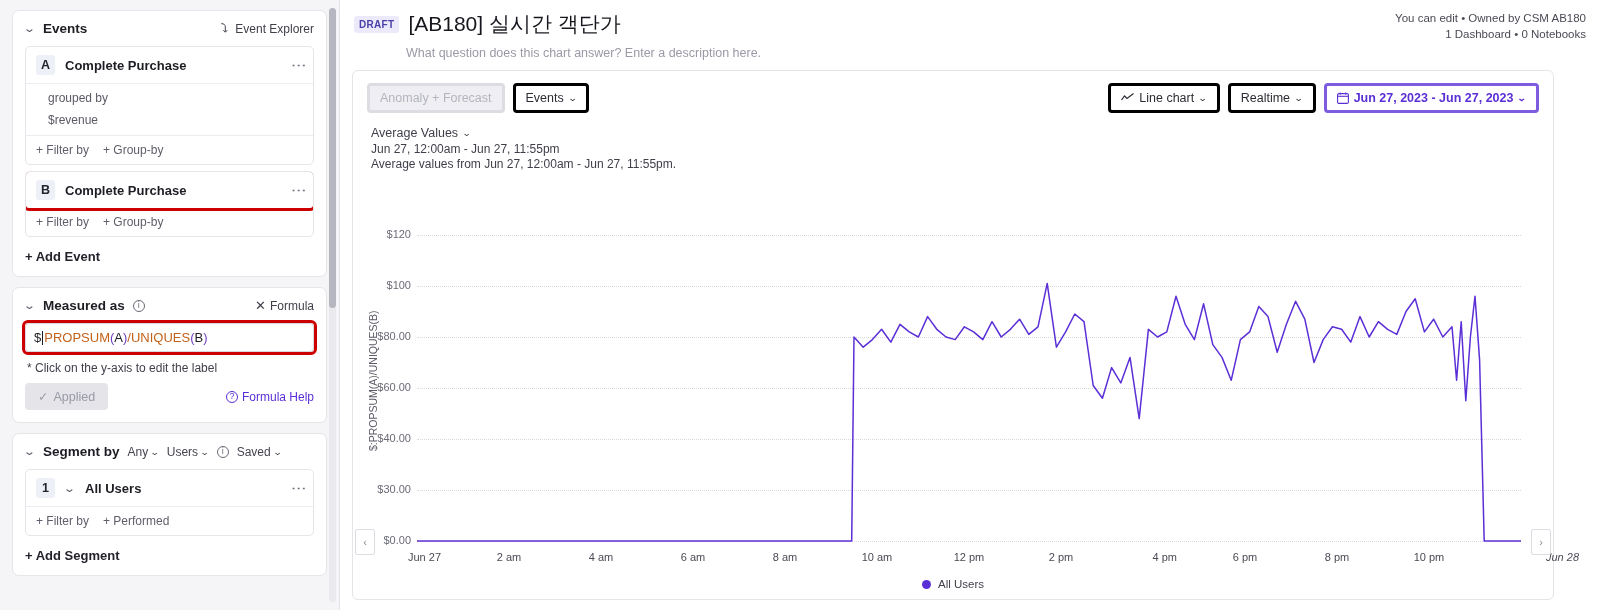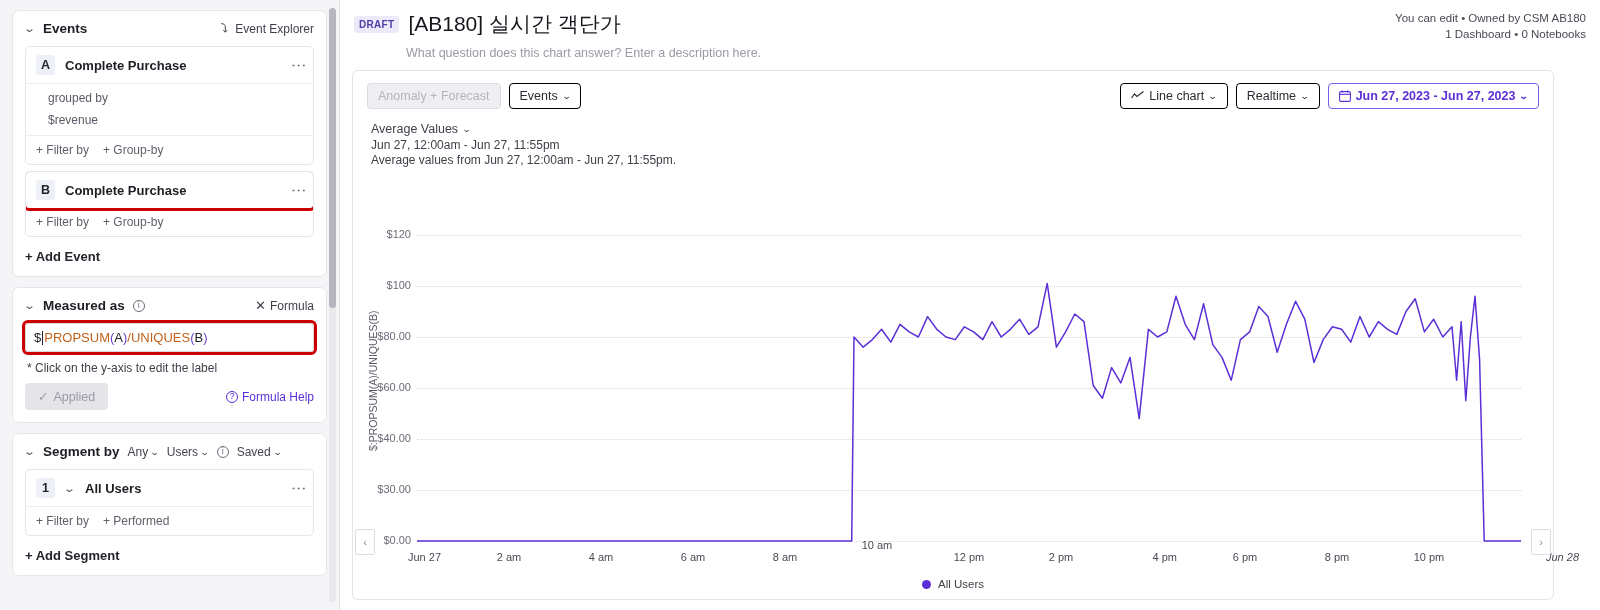--- a/index.html
+++ b/index.html
@@ -150,21 +150,21 @@
   .chart-title { font-size: 21px; color: #16161d; }
   .desc { font-size: 12.5px; color: #9a9aa6; margin: 8px 0 0 52px; }
   .meta { margin-left: auto; text-align: right; font-size: 11.5px; color: #4a4a55; line-height: 16px; }
   #card {
     margin: 10px 46px 0 12px;
     border: 1px solid #e4e4e9; border-radius: 6px;
     height: 530px; position: relative; background: #fff;
   }
   #toolbar { display: flex; align-items: center; padding: 12px 14px 0 14px; }
   .tb-btn {
-    border: 1px solid #000000; border-radius: 4px;
+    border: 3px solid #000000; border-radius: 4px;
     background: #fff; font-size: 12.5px; color: #2c2c35;
     padding: 5px 10px; display: flex; align-items: center; gap: 5px;
     font-family: "Liberation Sans", sans-serif;
   }
   .tb-btn.disabled { background: #efeff3; color: #b4b4bf; border-color: #dcdce2; }
   .tb-btn.accent { border-color: #7d5ce0; color: #5b2fd6; font-weight: bold; }
   .tb-right { margin-left: auto; display: flex; gap: 8px; }
   .chev { font-size: 9px; transform: scaleX(1.3); }
 
   .avg-dd { font-size: 12.5px; color: #3f3f4a; display:flex; align-items:center; gap:5px;
@@ -413,21 +413,21 @@
           </div>
         <svg id="series-svg" width="1200" height="380" style="position: absolute; left: 0px; top: 0px;">
             <polyline points="64.0,322.0 82.4,322.0 100.8,322.0 119.2,322.0 137.6,322.0 156.0,322.0 174.4,322.0 192.8,322.0 211.2,322.0 229.6,322.0 248.0,322.0 266.4,322.0 284.8,322.0 303.2,322.0 321.6,322.0 340.0,322.0 358.4,322.0 376.8,322.0 395.2,322.0 413.6,322.0 432.0,322.0 450.4,322.0 468.8,322.0 487.2,322.0 498.7,322.0 501.0,118.0 510.2,128.2 519.4,120.6 528.6,110.3 537.8,123.1 547.0,105.3 556.2,112.9 565.4,118.0 574.6,97.6 583.8,110.3 593.0,118.0 602.2,120.6 611.4,107.8 620.6,112.9 629.8,120.6 639.0,102.7 648.2,118.0 657.4,110.3 666.6,100.2 675.8,115.4 685.0,107.8 694.2,64.4 703.4,128.2 712.6,112.9 721.8,95.0 731.0,102.7 740.2,166.5 749.4,179.2 758.6,148.6 767.8,163.9 777.0,138.4 786.2,199.6 795.4,110.3 804.6,118.0 813.8,112.9 823.0,77.2 832.2,105.3 841.4,120.6 850.6,84.8 859.8,125.6 869.0,138.4 878.2,161.3 887.4,120.6 896.6,112.9 905.8,87.4 915.0,97.6 924.2,133.3 933.4,105.3 942.6,82.3 951.8,100.2 961.0,143.5 970.2,120.6 979.4,107.8 988.6,110.3 997.8,123.1 1007.0,97.6 1016.2,118.0 1025.4,102.7 1034.6,110.3 1043.8,115.4 1053.0,92.5 1062.2,79.8 1071.4,112.9 1080.6,100.2 1089.8,118.0 1099.0,107.8 1103.6,161.3 1108.2,102.7 1112.8,181.8 1117.4,118.0 1122.0,77.2 1126.6,140.9 1131.2,322.0 1140.4,322.0 1168.0,322.0" fill="none" stroke="#5b2fd6" stroke-width="1.5" stroke-linejoin="round"></polyline>
           </svg>
         <div id="xlabels">
             <div class="xlab" style="left: 40px; top: 332px; width: 48px; text-align: right;">Jun 27</div>
             <div class="xlab" style="left: 132px; top: 332px; width: 48px; text-align: center;">2 am</div>
             <div class="xlab" style="left: 224px; top: 332px; width: 48px; text-align: center;">4 am</div>
             <div class="xlab" style="left: 316px; top: 332px; width: 48px; text-align: center;">6 am</div>
             <div class="xlab" style="left: 408px; top: 332px; width: 48px; text-align: center;">8 am</div>
-            <div class="xlab" style="left: 500px; top: 320px; width: 48px; text-align: center;">10 am</div>
+            <div class="xlab" style="left: 500px; top: 332px; width: 48px; text-align: center;">10 am</div>
             <div class="xlab" style="left: 592px; top: 332px; width: 48px; text-align: center;">12 pm</div>
             <div class="xlab" style="left: 684px; top: 332px; width: 48px; text-align: center;">2 pm</div>
             <div class="xlab" style="left: 776px; top: 332px; width: 48px; text-align: right;">4 pm</div>
             <div class="xlab" style="left: 868px; top: 332px; width: 48px; text-align: center;">6 pm</div>
             <div class="xlab" style="left: 960px; top: 332px; width: 48px; text-align: center;">8 pm</div>
             <div class="xlab" style="left: 1052px; top: 332px; width: 48px; text-align: center;">10 pm</div>
             <div class="xlab" style="left: 1178px; top: 332px; width: 48px; text-align: right; font-style: italic;">Jun 28</div>
           </div>
         <div class="arrow-btn" id="prev-btn" style="left: 2px; top: 310px;">‹</div>
         <div class="arrow-btn" id="next-btn" style="right: 2px; top: 310px;">›</div>

